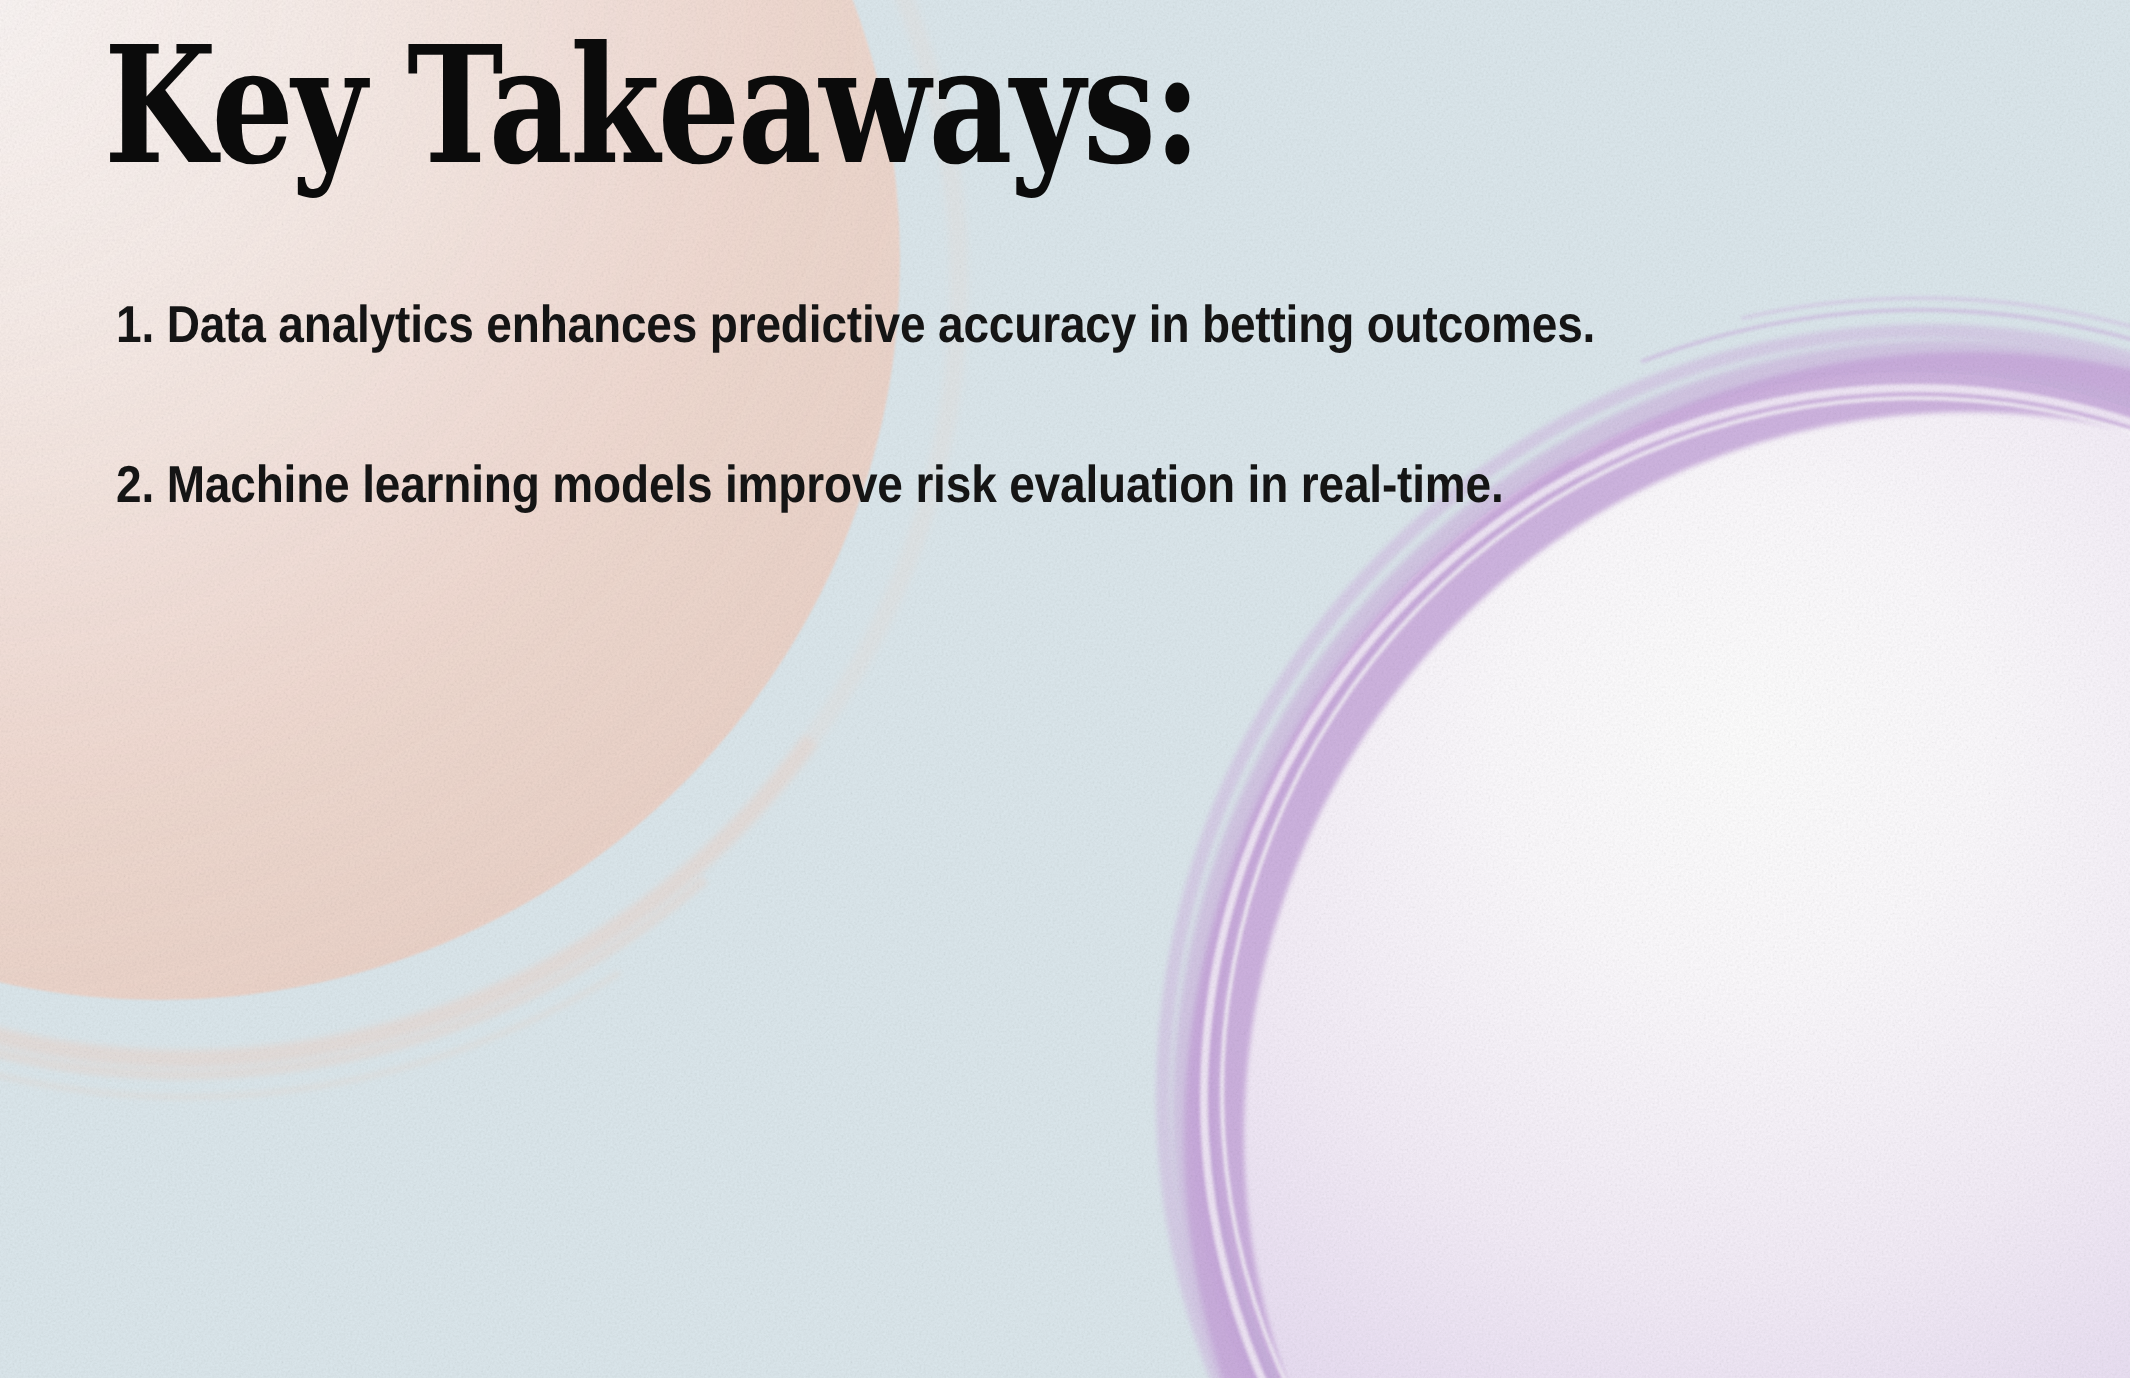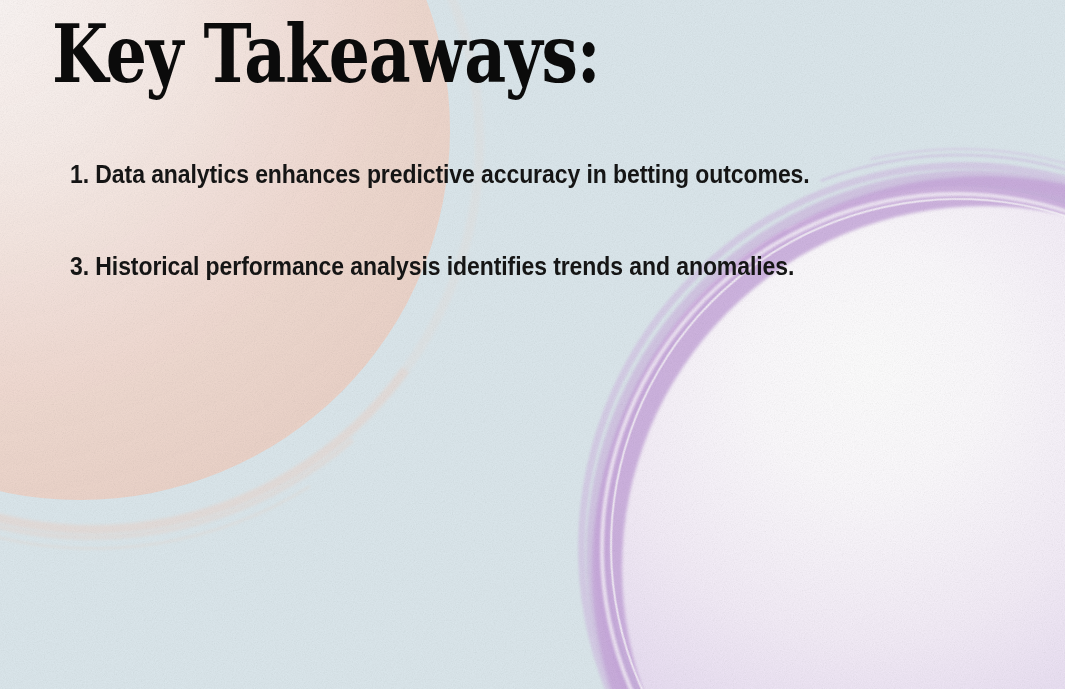--- a/index.html
+++ b/index.html
@@ -233,21 +233,21 @@
     position: absolute;
     left: 58px;
     top: 148px;
     width: 960px;
     margin: 0;
     padding: 0;
     list-style: none;
   }
   #takeaway-list li {
     height: 80px;
-    margin: 12px;
+    margin: 0;
     padding: 0;
     display: block;
     white-space: nowrap;
   }
   .takeaway-text {
     display: inline-block;
     font-family: "Liberation Sans", sans-serif;
     font-weight: 700;
     font-size: 26px;
     line-height: 28px;
@@ -291,18 +291,18 @@
 
   <div id="content">
 
     <h1 id="page-title">Key Takeaways:</h1>
 
     <ul id="takeaway-list">
       <li>
         <span class="takeaway-text">1. Data analytics enhances predictive accuracy in betting outcomes.</span>
       </li>
       <li>
-        <span class="takeaway-text">3. Historical performance analysis identifies trends and anomalies.</span>
+        <span class="takeaway-text">2. Machine learning models improve risk evaluation in real-time.</span>
       </li>
     </ul>
 
   </div>
 </div>
 
 </body></html>

